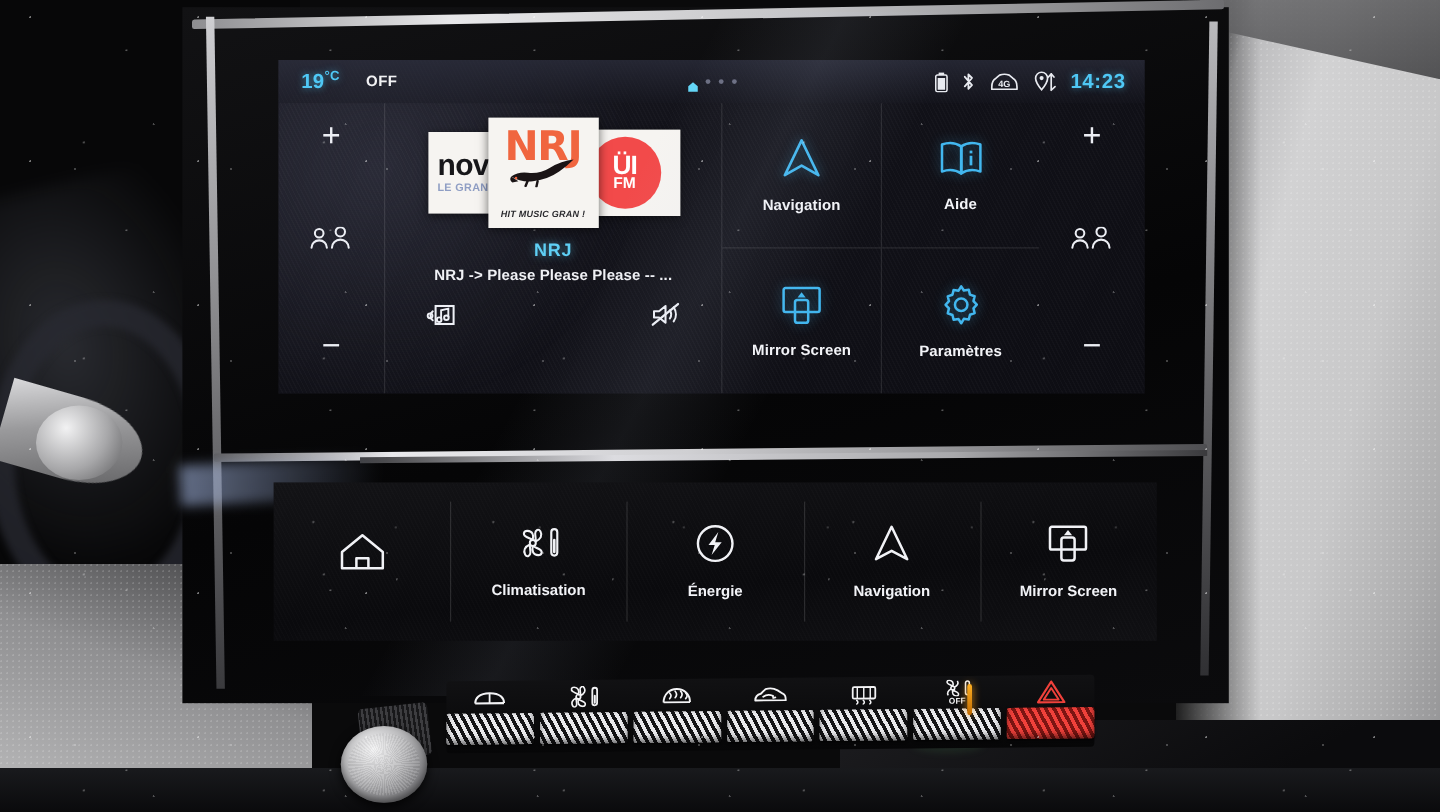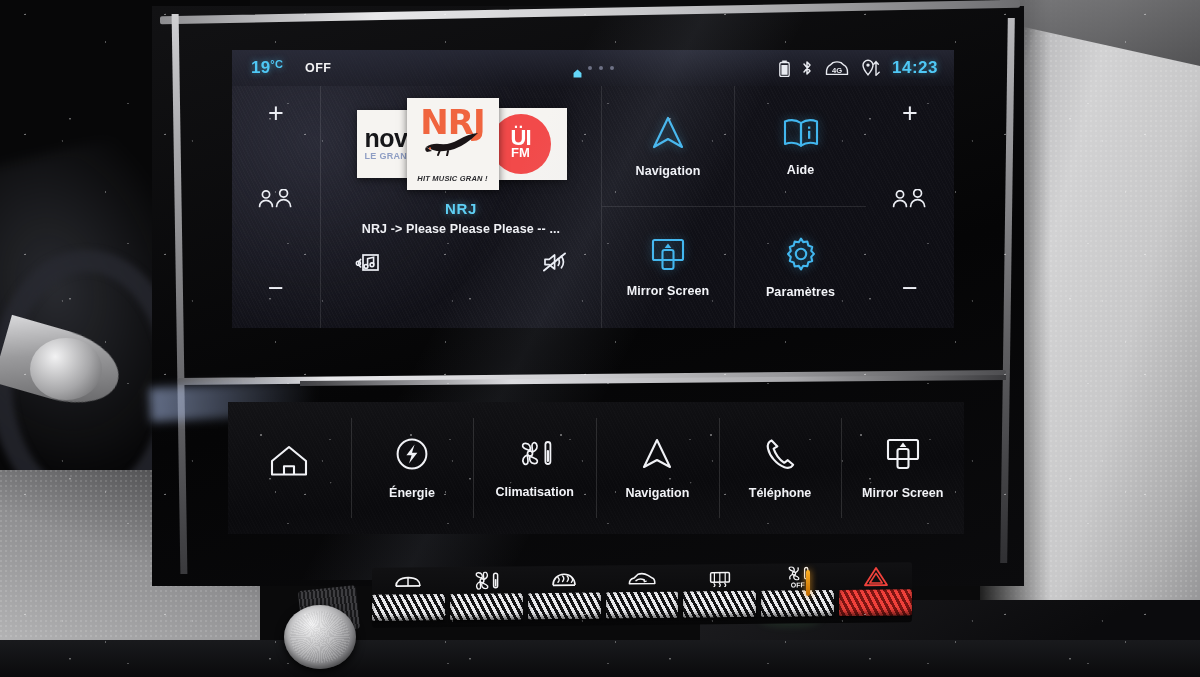--- a/index.html
+++ b/index.html
@@ -397,60 +397,52 @@
           <svg width="42" height="36" viewBox="0 0 42 36">
             <path d="M4 18 21 4l17 14v13.5H4Z" fill="none" stroke="#f1f2f6" stroke-width="2.1" stroke-linejoin="round"></path>
             <path d="M16 31.5v-8.2h10v8.2" fill="none" stroke="#f1f2f6" stroke-width="2.1" stroke-linejoin="round"></path>
           </svg>
         </span>
         <span class="blb"></span>
       </div>
 
       <div class="bitem">
         <span class="bic">
-          <svg width="34" height="34" viewBox="0 0 34 34">
-            <circle cx="17" cy="17" r="14.4" fill="none" stroke="#f1f2f6" stroke-width="2"></circle>
-            <path d="M19.6 7.4 11.4 18.2h5.2L14 26.6l8.4-10.8h-5.4Z" fill="#f1f2f6"></path>
-          </svg>
-        </span>
-        <span class="blb">Énergie</span>
-      </div>
-
-      <div class="bitem">
-        <span class="bic">
           <svg width="40" height="32" viewBox="0 0 40 32">
             <circle cx="15" cy="15.5" r="2.5" fill="none" stroke="#f1f2f6" stroke-width="1.7"></circle>
             <path d="M15 13c1.2-4.4-.6-7.4-4.4-7.6-3.2-.2-4 3-1.6 4.6 1.8 1.2 4 1.8 6 3Z" fill="none" stroke="#f1f2f6" stroke-width="1.7" stroke-linejoin="round"></path>
             <path d="M15 18c-1.2 4.4.6 7.4 4.4 7.6 3.2.2 4-3 1.6-4.6-1.8-1.2-4-1.8-6-3Z" fill="none" stroke="#f1f2f6" stroke-width="1.7" stroke-linejoin="round"></path>
             <path d="M12.6 16.8c-4.2 1.8-5.8 5-4 8.2 1.6 2.8 4.4 1.2 4.4-1.6 0-2.2-.6-4.4-.4-6.6Z" fill="none" stroke="#f1f2f6" stroke-width="1.7" stroke-linejoin="round"></path>
             <path d="M17.4 14.2c4.2-1.8 5.8-5 4-8.2-1.6-2.8-4.4-1.2-4.4 1.6 0 2.2.6 4.4.4 6.6Z" fill="none" stroke="#f1f2f6" stroke-width="1.7" stroke-linejoin="round"></path>
             <rect x="30.4" y="4" width="5" height="22" rx="2.5" fill="none" stroke="#f1f2f6" stroke-width="1.8"></rect>
             <rect x="31.8" y="12" width="2.2" height="12" rx="1.1" fill="#f1f2f6"></rect>
           </svg>
         </span>
         <span class="blb">Climatisation</span>
       </div>
 
       <div class="bitem">
         <span class="bic">
+          <svg width="34" height="34" viewBox="0 0 34 34">
+            <circle cx="17" cy="17" r="14.4" fill="none" stroke="#f1f2f6" stroke-width="2"></circle>
+            <path d="M19.6 7.4 11.4 18.2h5.2L14 26.6l8.4-10.8h-5.4Z" fill="#f1f2f6"></path>
+          </svg>
+        </span>
+        <span class="blb">Énergie</span>
+      </div>
+
+      <div class="bitem">
+        <span class="bic">
           <svg width="38" height="34" viewBox="0 0 38 34">
               <path d="M19 3 32 30 19 23 6 30Z" fill="none" stroke="#f1f2f6" stroke-width="2.1" stroke-linejoin="round"></path>
             </svg>
         </span>
         <span class="blb">Navigation</span>
       </div>
 
-      <div class="bitem">
-        <span class="bic">
-          <svg width="34" height="34" viewBox="0 0 34 34">
-            <path d="M8.6 3.4c-3 1.4-4.4 4.4-3.6 8 1.6 7.6 8.6 16 16.4 18.8 3.8 1.4 7 .4 8.8-2.4l-5.4-4.6-3.6 2.6C17 23 12.4 17 10.6 11.6l3.8-2.2Z" fill="none" stroke="#f1f2f6" stroke-width="2.1" stroke-linejoin="round"></path>
-          </svg>
-        </span>
-        <span class="blb">Téléphone</span>
-      </div>
 
       <div class="bitem">
         <span class="bic">
           <svg width="42" height="34" viewBox="0 0 42 34">
             <rect x="6" y="3" width="30" height="19" rx="1.6" fill="none" stroke="#f1f2f6" stroke-width="2.1"></rect>
             <rect x="15.5" y="12" width="11" height="19" rx="2" fill="none" stroke="#f1f2f6" stroke-width="2.1"></rect>
             <path d="M21 5.6 24.4 10h-6.8Z" fill="#f1f2f6"></path>
           </svg>
         </span>
         <span class="blb">Mirror Screen</span>

